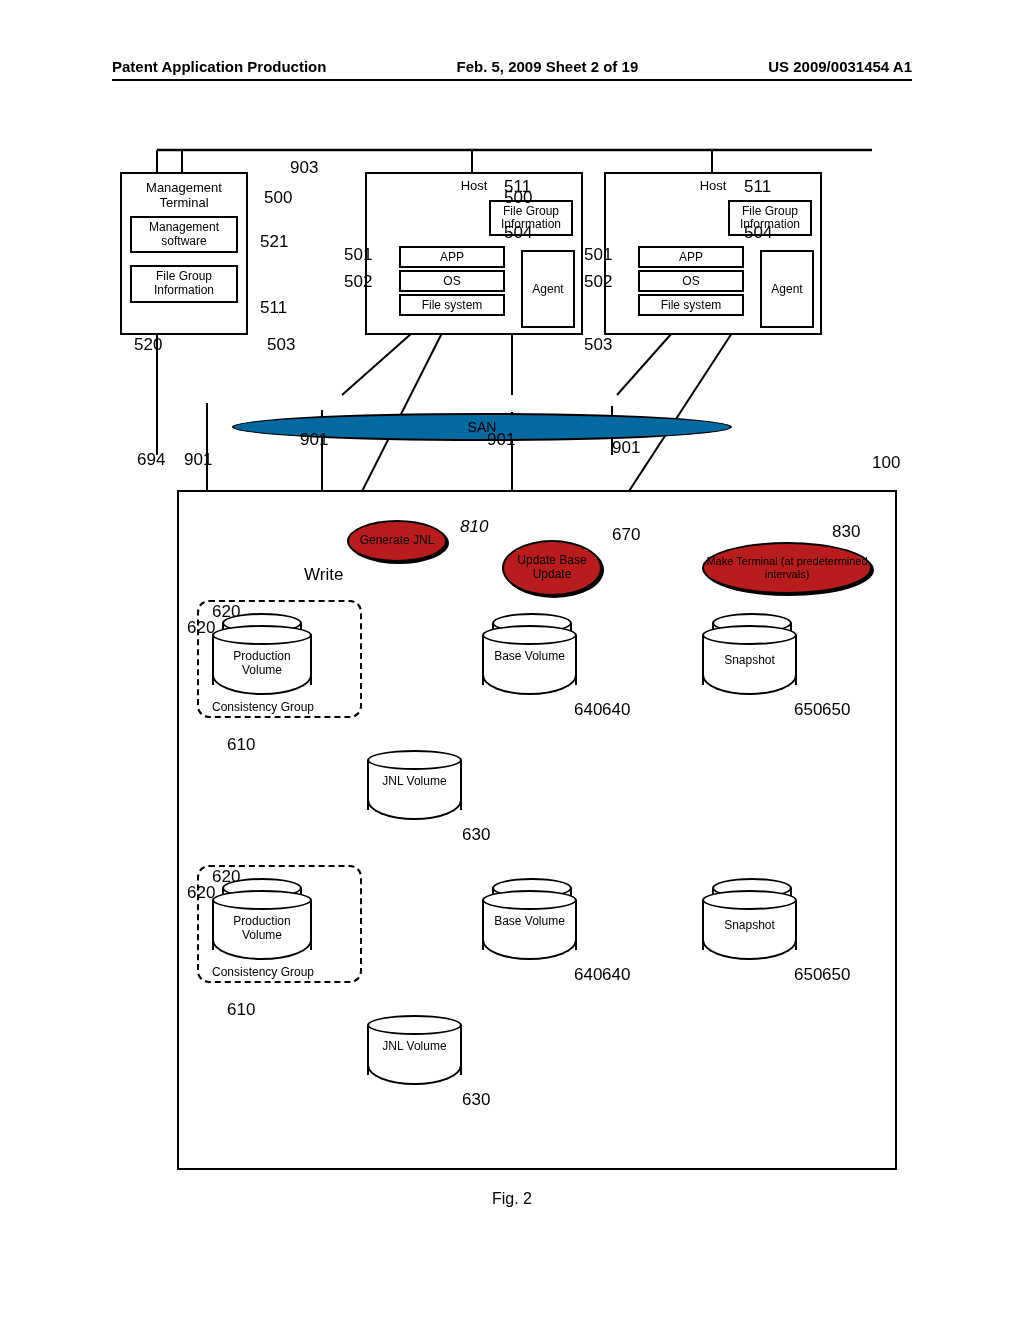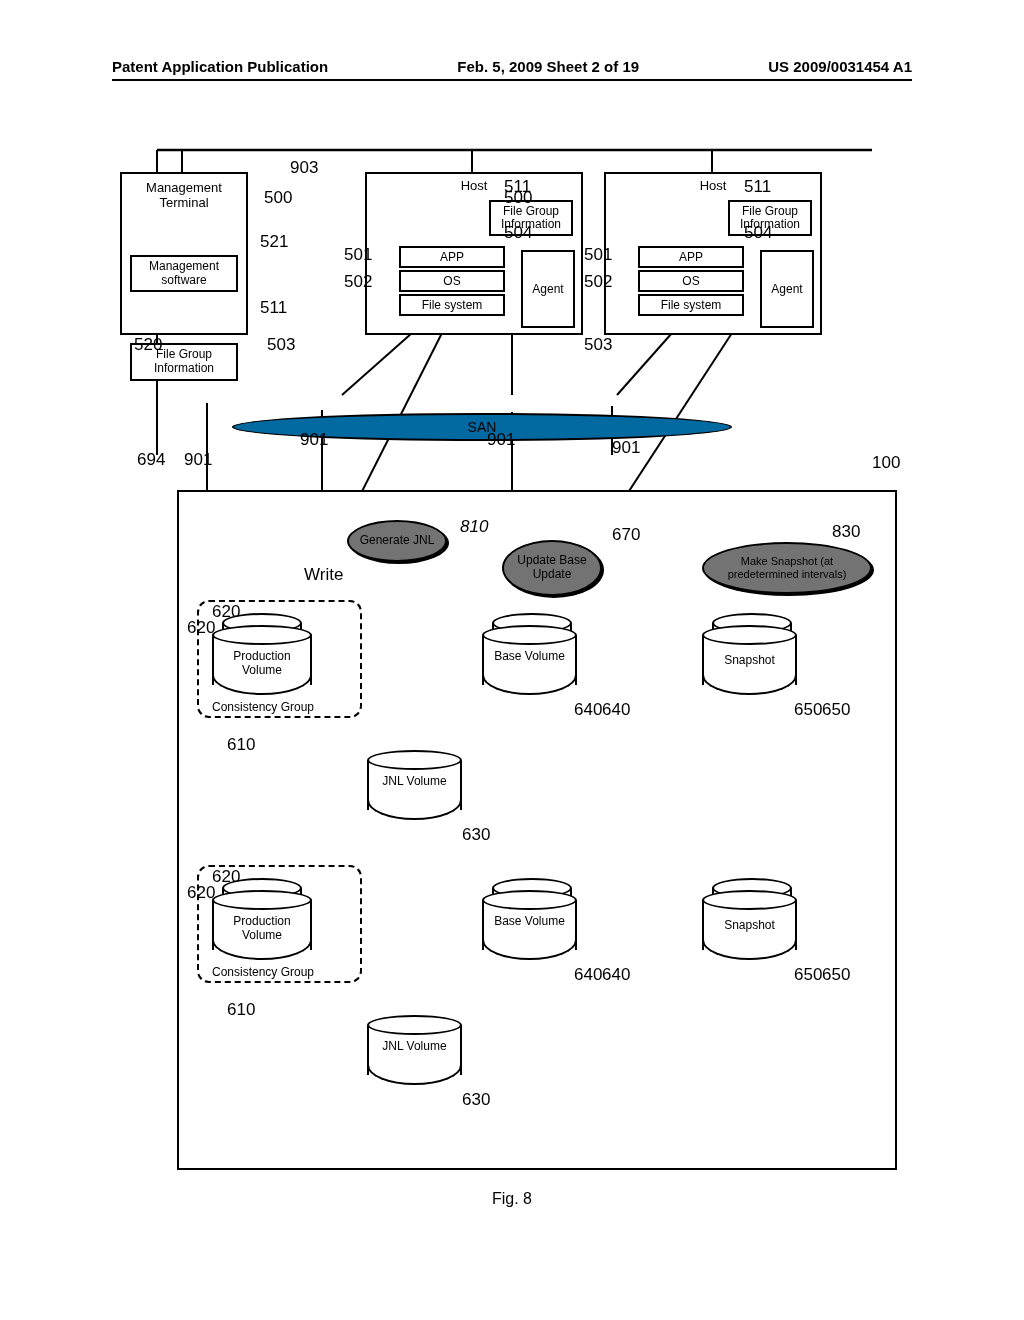--- a/index.html
+++ b/index.html
@@ -37,21 +37,20 @@
   .box {
     position: absolute;
     border: 2px solid #000;
     background: #fff;
     text-align: center;
     font-size: 13px;
     display: flex;
     flex-direction: column;
     align-items: center;
     justify-content: flex-start;
-    gap: 39px;
   }
   .thick { border-width: 2.5px; }
   .subbox {
     border: 2px solid #000;
     background: #fff;
     margin: 2px;
     font-size: 12px;
     padding: 3px 6px;
     text-align: center;
   }
@@ -98,21 +97,21 @@
   .cylinder.back {
     z-index: 0;
   }
   .cylinder.front {
     z-index: 1;
   }
   .ellipse {
     position: absolute;
     border: 2px solid #000;
     border-radius: 50%;
-    background: #737373;
+    background: #b91c1c;
     font-size: 12px;
     display: flex;
     align-items: center;
     justify-content: center;
     text-align: center;
     line-height: 1.15;
     box-shadow: 2px 2px 0 #000;
   }
   .san {
     position: absolute;
@@ -145,21 +144,21 @@
     top: 0; left: 0;
     pointer-events: none;
   }
 </style>
 </head>
 <body>
 
 <div class="page">
 
   <div class="header">
-    <span>Patent Application Publication</span>
+    <span>Patent Application Production</span>
     <span>Feb. 5, 2009  Sheet 2 of 19</span>
     <span>US 2009/0031454 A1</span>
   </div>
 
   <div class="diagram-area">
 
     <svg class="lines" width="800" height="1100">
 
       <line x1="45" y1="30" x2="760" y2="30" stroke="#000" stroke-width="2.5"></line>
 
@@ -229,21 +228,21 @@
 
     <div class="storage-box" style="top:370px; left:65px; width:720px; height:680px;"></div>
 
     <div class="ellipse" style="top:400px; left:235px; width:100px; height:42px;">
       <span>Generate JNL</span>
     </div>
     <div class="ellipse" style="top:420px; left:390px; width:100px; height:56px;">
       <span>Update Base Update</span>
     </div>
     <div class="ellipse" style="top:422px; left:590px; width:170px; height:52px; font-size:11px;">
-      <span>Make Snapshot (at predetermined intervals)</span>
+      <span>Make Terminal (at predetermined intervals)</span>
     </div>
     <div class="label" style="top:445px; left:192px;">Write</div>
 
     <div class="dashed-group" style="top:480px; left:85px; width:165px; height:118px;"></div>
     <div class="cylinder back" style="top:493px; left:110px; width:80px; height:55px;">
       <div class="cyl-top"></div>
         <div class="cyl-body"></div>
         <div class="cyl-bot"></div>
     </div>
     <div class="cylinder front" style="top:505px; left:100px; width:100px; height:70px;">
@@ -365,16 +364,16 @@
     <div class="label" style="top:705px; left:350px;">630</div>
     <div class="label" style="top:747px; left:100px;">620</div>
     <div class="label" style="top:763px; left:75px;">620</div>
     <div class="label" style="top:880px; left:115px;">610</div>
     <div class="label" style="top:845px; left:462px;">640</div>
     <div class="label" style="top:845px; left:490px;">640</div>
     <div class="label" style="top:845px; left:682px;">650</div>
     <div class="label" style="top:845px; left:710px;">650</div>
     <div class="label" style="top:970px; left:350px;">630</div>
 
-    <div class="figcap" style="top:1070px; left:350px; width:100px;">Fig. 8</div>
+    <div class="figcap" style="top:1070px; left:350px; width:100px;">Fig. 2</div>
 
   </div>
 </div>
 
 </body></html>

